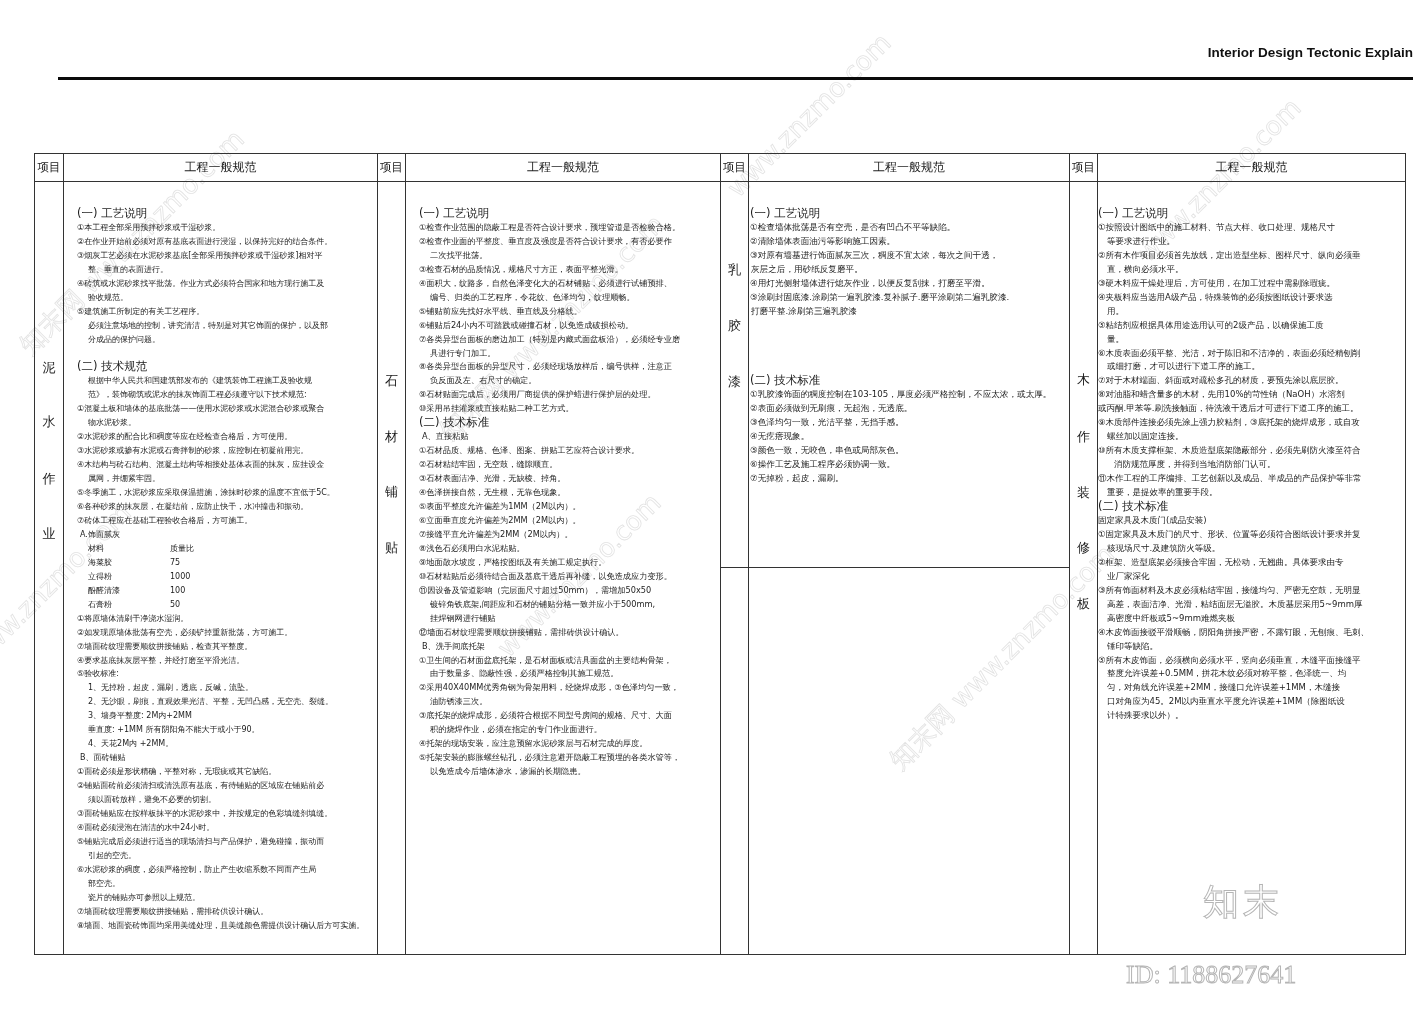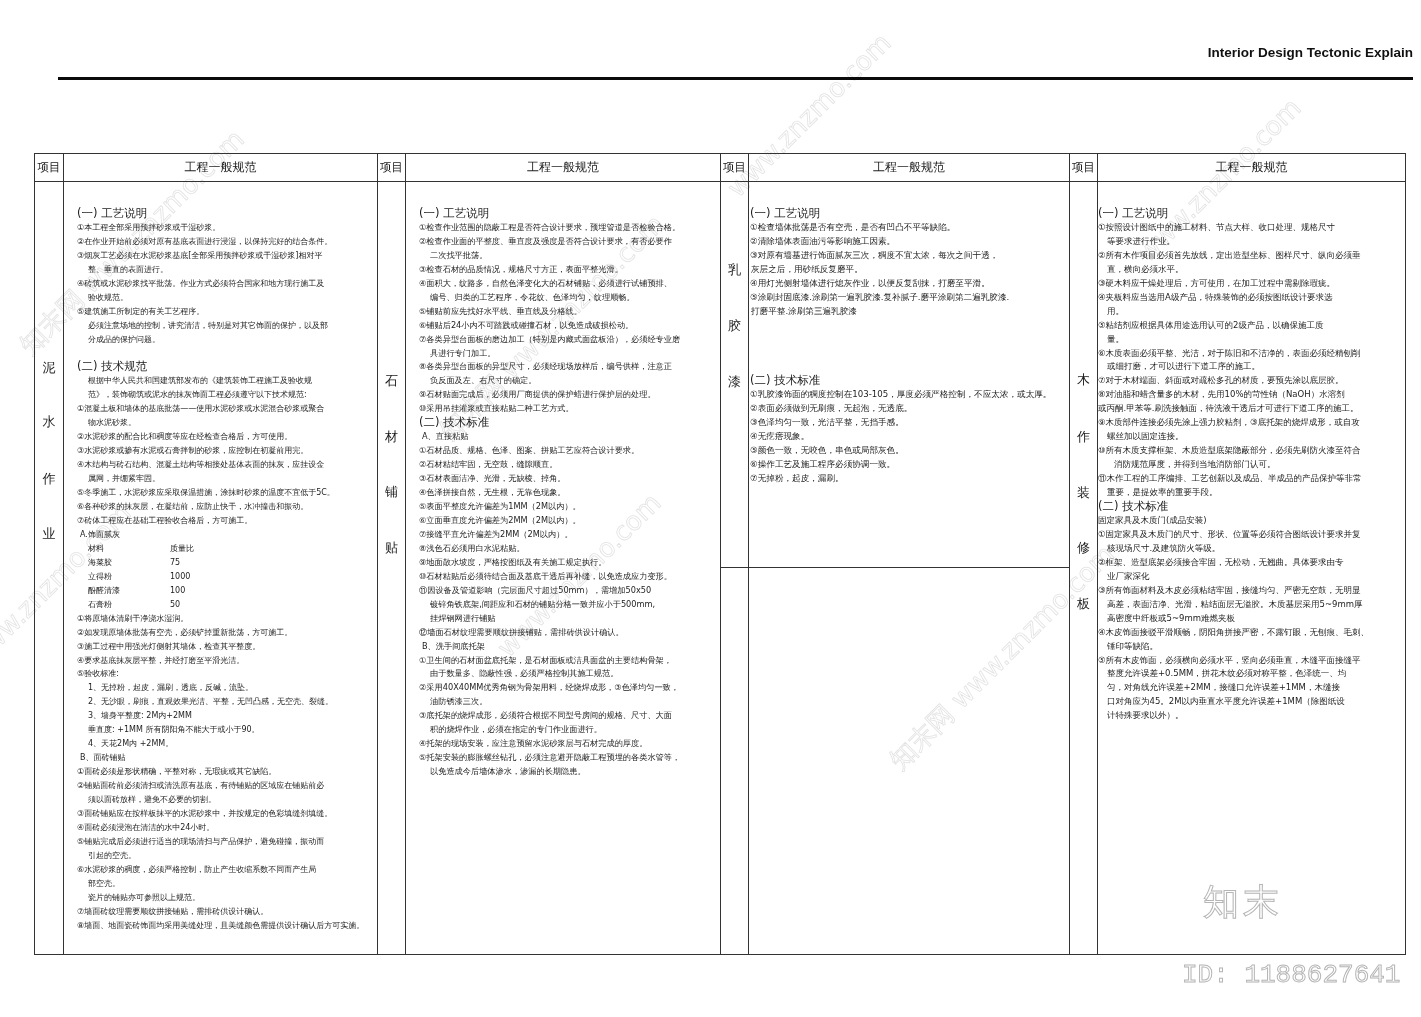--- a/index.html
+++ b/index.html
@@ -28,21 +28,21 @@
 .p2 .content{font-size:8.2px}
 .p3 .content{font-size:8.6px}
 .p4 .content{font-size:8.5px}
 .p1 .content .h,.p2 .content .h,.p3 .content .h,.p4 .content .h{font-size:11.5px}
 .mrow{height:13.96px;line-height:13.96px;display:flex;padding-left:11px}
 .mc1{width:82px}
 .mc2{width:28px;text-align:left}
 .divider{position:absolute;left:0;right:0;top:413px;height:1px;background:#333}
 .wm{position:absolute;font-family:"DejaVu Sans",sans-serif;font-size:26px;color:transparent;-webkit-text-stroke:0.8px #e3e3e3;transform:rotate(-45deg);transform-origin:center;white-space:nowrap;pointer-events:none;z-index:0}
 .logo{position:absolute;left:1203px;top:878px;font-size:36px;color:transparent;-webkit-text-stroke:1px #b5b5b5;letter-spacing:4px;white-space:nowrap}
-.idlabel{position:absolute;left:1182px;top:960px;font-family:Liberation Mono, monospace;font-size:26px;color:transparent;-webkit-text-stroke:1px #b5b5b5;white-space:nowrap}
+.idlabel{position:absolute;left:1126px;top:960px;font-family:Liberation Serif, serif;font-size:26px;color:transparent;-webkit-text-stroke:1px #b5b5b5;white-space:nowrap}
 .panel,.title,.rule{z-index:1}
 </style>
 </head>
 <body>
 
 <span class="wm" style="left:-20px;top:225px">知末网 www.znzmo.com</span>
 <span class="wm" style="left:400px;top:310px">知末网 www.znzmo.com</span>
 <span class="wm" style="left:470px;top:560px">www.znzmo.com</span>
 <span class="wm" style="left:850px;top:640px">知末网 www.znzmo.com</span>
 <span class="wm" style="left:1110px;top:165px">www.znzmo.com</span>
@@ -107,21 +107,21 @@
         <span class="mc1">酚醛清漆</span>
         <span class="mc2">100</span>
       </div>
       <div class="mrow">
         <span class="mc1">石膏粉</span>
         <span class="mc2">50</span>
       </div>
     </div>
     <div class="ln">①将原墙体清刷干净浇水湿润。</div>
     <div class="ln">②如发现原墙体批荡有空壳，必须铲掉重新批荡，方可施工。</div>
-    <div class="ln">③施工过程中用强光灯侧射其墙体，检查其平整度。</div>
+    <div class="ln">⑦墙面砖纹理需要顺纹拼接铺贴，检查其平整度。</div>
     <div class="ln">④要求基底抹灰层平整，并经打磨至平滑光洁。</div>
     <div class="ln">⑤验收标准:</div>
     <div class="ln c">1、无掉粉，起皮，漏刷，透底，反碱，流坠。</div>
     <div class="ln c">2、无沙眼，刷痕，直观效果光洁、平整，无凹凸感，无空壳、裂缝。</div>
     <div class="ln c">3、墙身平整度: 2M内+2MM</div>
     <div class="ln c">垂直度: +1MM 所有阴阳角不能大于或小于90。</div>
     <div class="ln c">4、天花2M内 +2MM。</div>
     <div class="ln a">B、面砖铺贴</div>
     <div class="ln">①面砖必须是形状精确，平整对称，无瑕疵或其它缺陷。</div>
     <div class="ln">②铺贴面砖前必须清扫或清洗原有基底，有待铺贴的区域应在铺贴前必</div>

